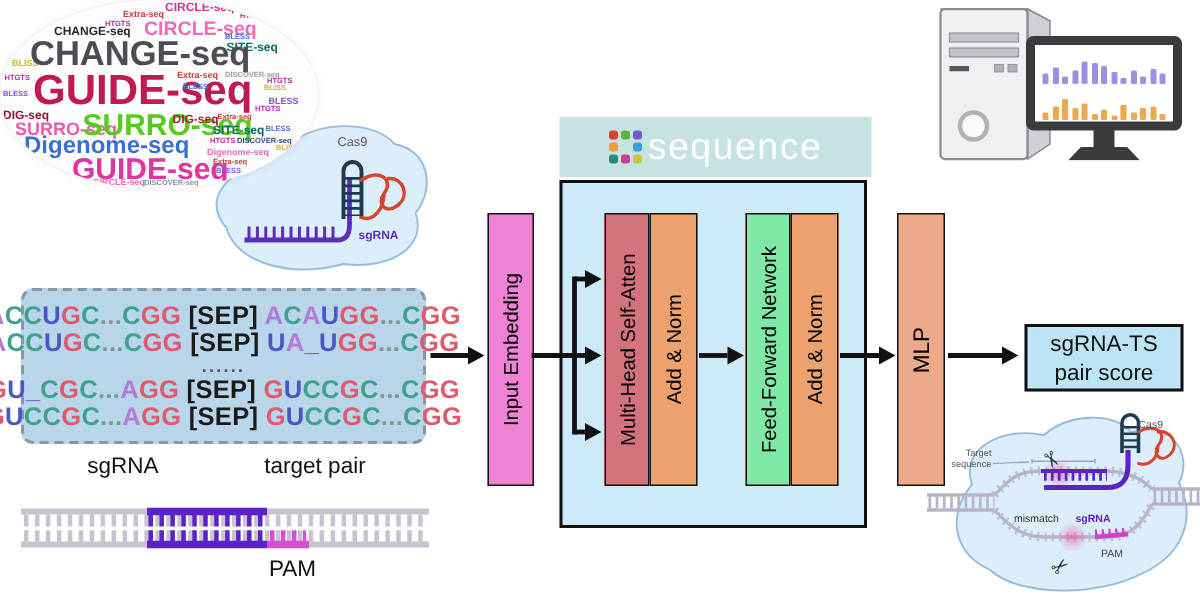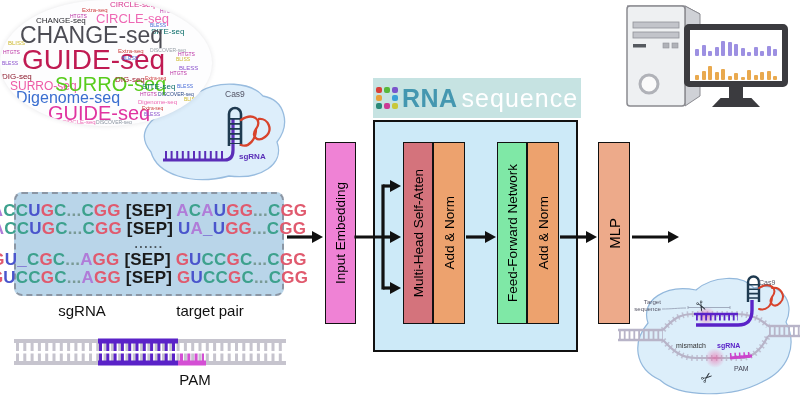--- a/index.html
+++ b/index.html
@@ -1,21 +1,21 @@
 <!DOCTYPE html>
 <html><head>
 <meta charset="utf-8">
 <style>
   html,body{margin:0;padding:0;background:#fff;}
   .canvas{position:relative;width:800px;height:402px;background:#fff;overflow:hidden;
           font-family:"Liberation Sans",sans-serif;}
   
   .wordcloud{position:absolute;left:0;top:0;width:212px;height:126px;background:#fdfdfe;
              border-radius:50%;overflow:hidden;z-index:3;box-shadow:0 0 5px rgba(40,40,60,.12);}
-  .wc-word{position:absolute;font-weight:normal;white-space:nowrap;line-height:1;}
+  .wc-word{position:absolute;font-weight:bold;white-space:nowrap;line-height:1;}
   
   .layer{position:absolute;pointer-events:none;}
   
   .seq-box{position:absolute;left:14px;top:192px;width:270px;height:104px;background:#b9d5e9;
            border:2.5px dashed #8b96a4;border-radius:8px;box-sizing:border-box;
            display:flex;flex-direction:column;justify-content:center;align-items:center;z-index:2;}
   .seq-row{font-size:17px;font-weight:bold;letter-spacing:.2px;line-height:18px;white-space:pre;}
   .seq-dots{color:#4a545c;font-size:12px;letter-spacing:1.5px;line-height:13px;}
   .seq-label{position:absolute;font-size:15px;color:#111;text-align:center;z-index:2;}
   
@@ -137,21 +137,20 @@
       <i style="background:#d8403a"></i>
         <i style="background:#58b83a"></i>
         <i style="background:#7a54cc"></i>
       <i style="background:#e8a23a"></i>
         <i style="background:transparent"></i>
         <i style="background:#3aa0d8"></i>
       <i style="background:#2a8a78"></i>
         <i style="background:#cc3a96"></i>
         <i style="background:#c8c83a"></i>
     </span>
-    <span class="rna" style="color: rgb(68, 151, 176);">RNA</span>
       <span class="central">sequence</span>
   </div>
 
   <div class="transformer" style="background: rgb(205, 234, 248);"></div>
 
   <div class="vbox" style="left: 325px; top: 142px; width: 31px; height: 182px; background: rgb(239, 130, 213);">
     <span>Input Embedding</span>
   </div>
   <div class="vbox" style="left: 403px; top: 142px; width: 30px; height: 182px; background: rgb(212, 115, 124);">
     <span>Multi-Head Self-Atten</span>
@@ -162,20 +161,24 @@
   <div class="vbox" style="left: 497px; top: 142px; width: 30px; height: 182px; background: rgb(127, 232, 166);">
     <span>Feed-Forward Network</span>
   </div>
   <div class="vbox" style="left: 527px; top: 142px; width: 32px; height: 182px; background: rgb(237, 162, 110);">
     <span>Add &amp; Norm</span>
   </div>
   <div class="vbox" style="left: 598px; top: 142px; width: 32px; height: 182px; background: rgb(237, 170, 138);">
     <span style="font-size:15px;">MLP</span>
   </div>
 
+  <div class="score-box" style="background: rgb(188, 228, 245);">
+    <div>sgRNA-TS</div>
+    <div>pair score</div>
+  </div>
 
   <svg class="layer" style="left:623px;top:2px;z-index:2;" width="82" height="114" viewBox="0 0 82 114">
     <polygon points="4,4 62,4 77,12 19,12" fill="#dfe1e5" stroke="#8a8a90" stroke-width="1"></polygon>
     <polygon points="62,4 77,12 77,94 62,104" fill="#cfd1d6" stroke="#8a8a90" stroke-width="1"></polygon>
     <rect x="4" y="4" width="58" height="100" rx="3" fill="#eef0f2" stroke="#8a8a90" stroke-width="1.5"></rect>
     <rect x="10" y="20" width="46" height="6" fill="#c2c4ca" stroke="#909298" stroke-width=".8"></rect>
     <rect x="10" y="30" width="46" height="6" fill="#c2c4ca" stroke="#909298" stroke-width=".8"></rect>
     <rect x="10" y="42" width="13" height="3.5" fill="#565a60"></rect>
     <rect x="40" y="41" width="6" height="5" fill="#b0b2b8" stroke="#909298" stroke-width=".6"></rect>
     <rect x="49" y="41" width="6" height="5" fill="#b0b2b8" stroke="#909298" stroke-width=".6"></rect>

